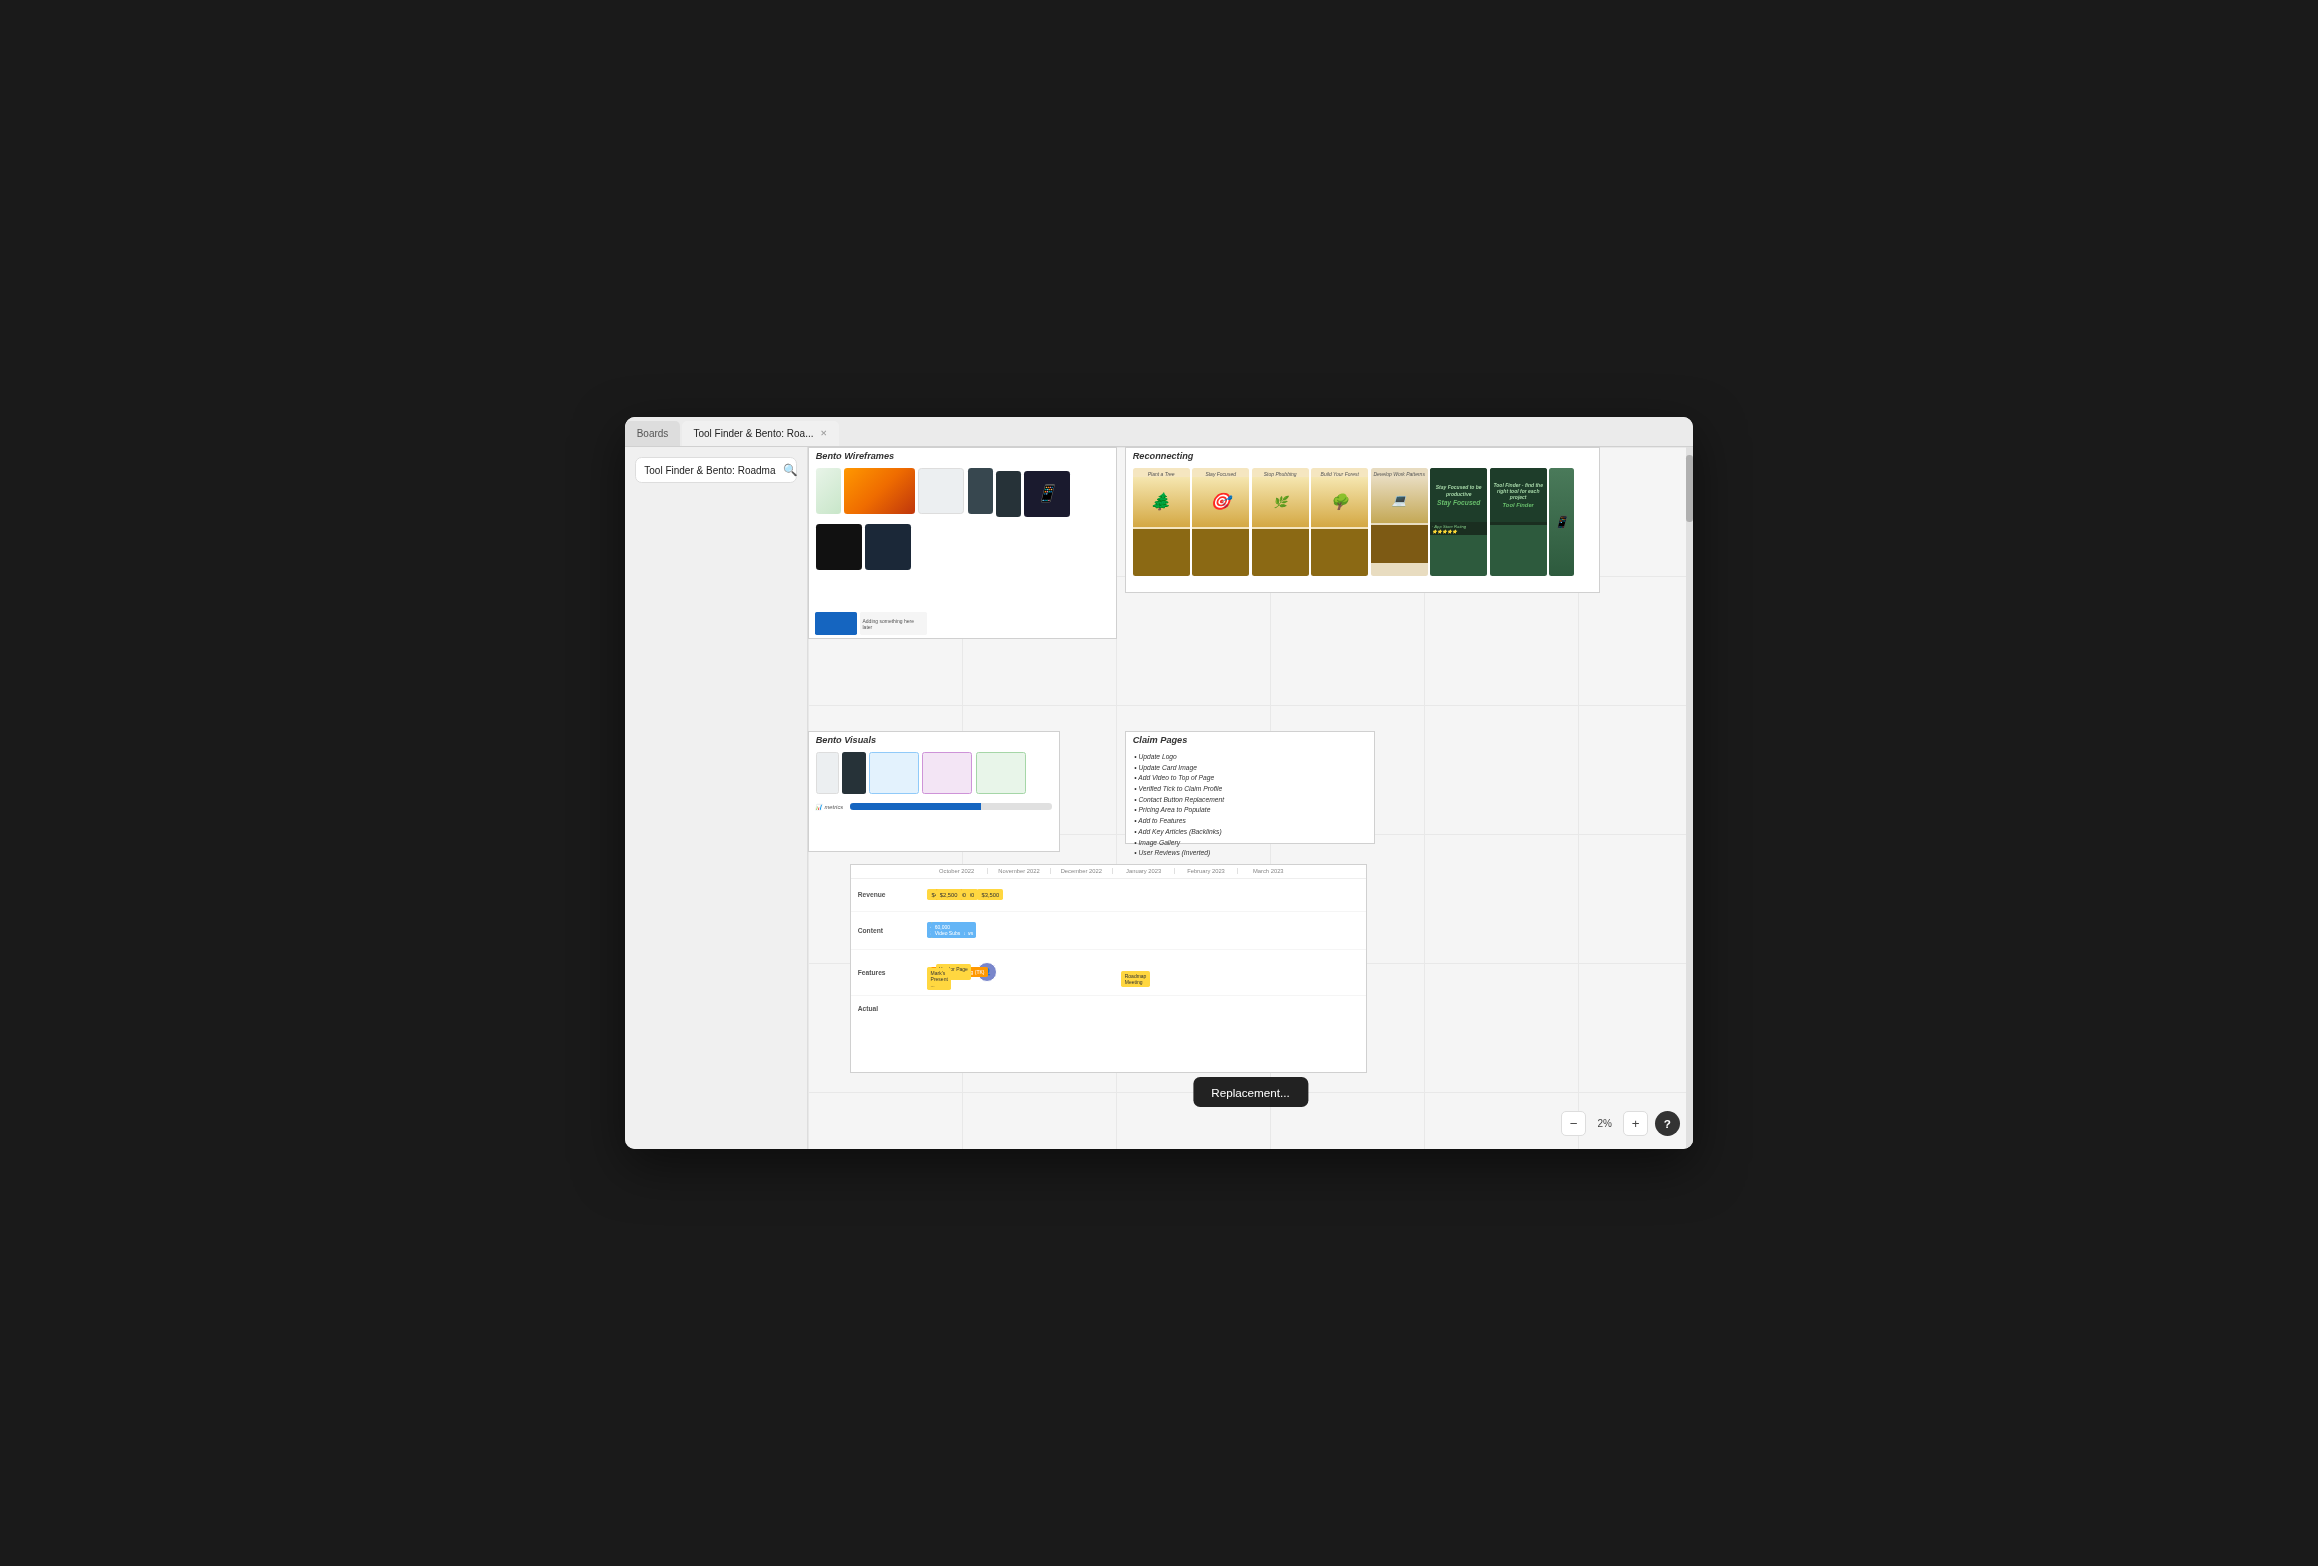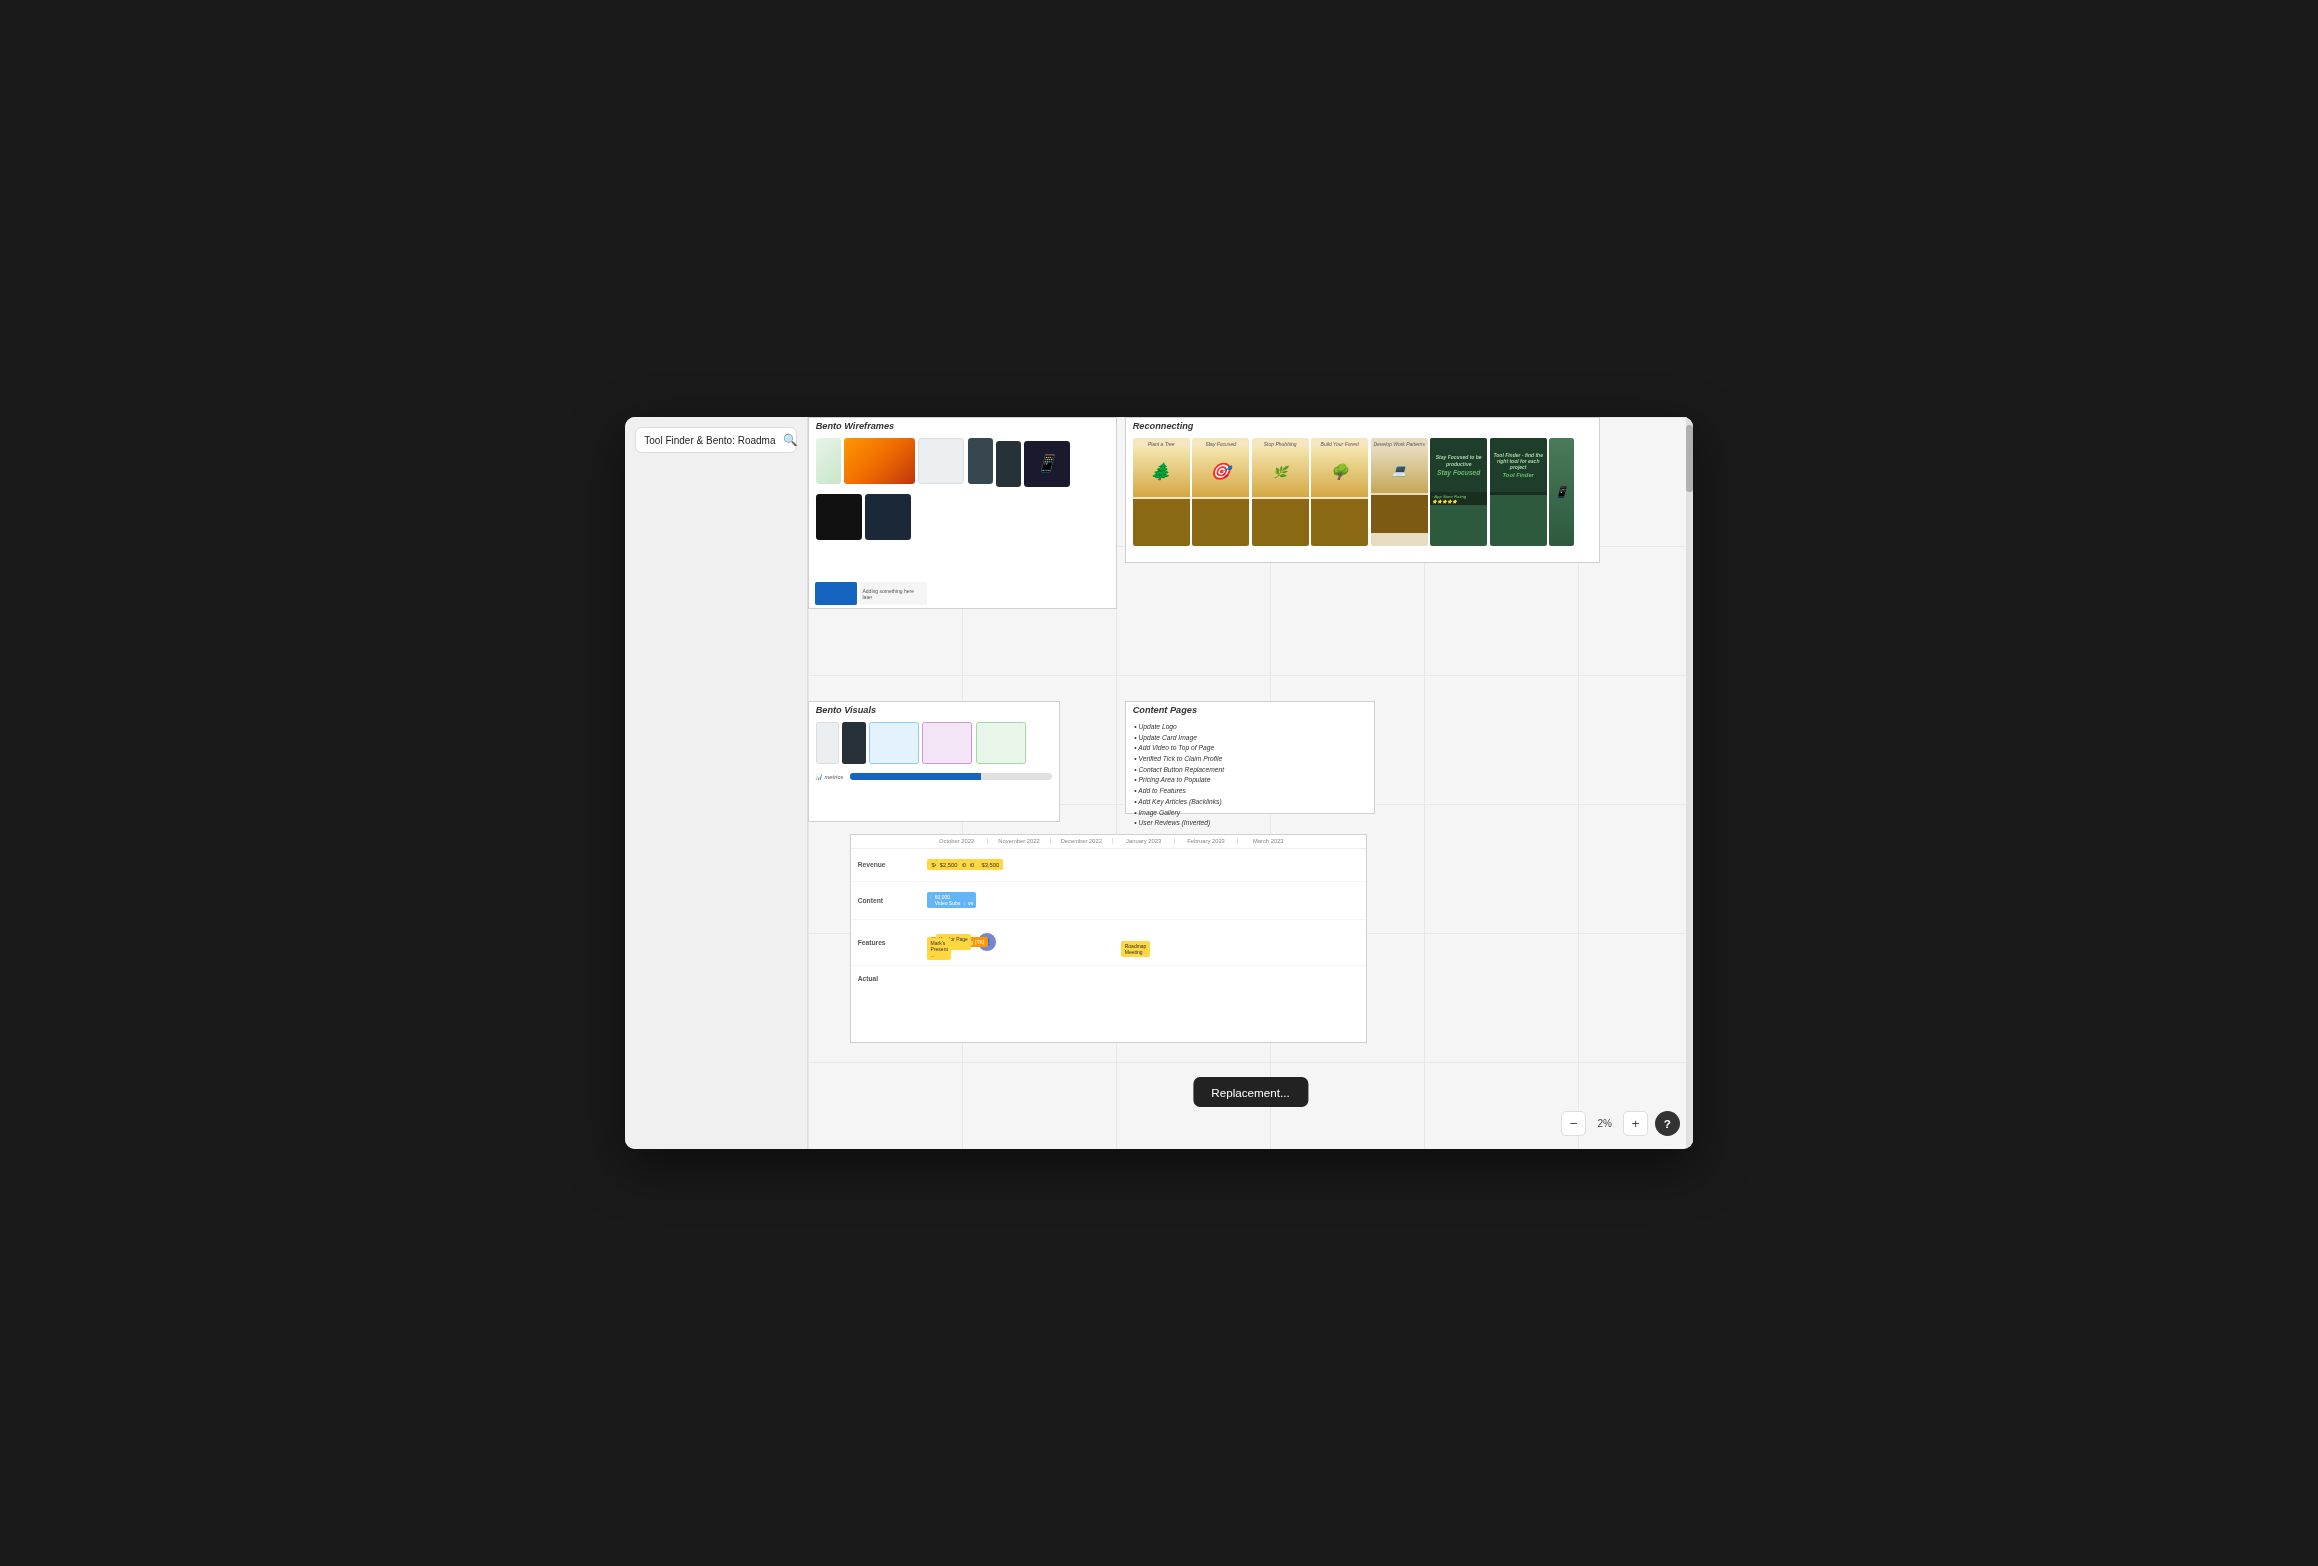--- a/index.html
+++ b/index.html
@@ -320,20 +320,29 @@
       font-size: 8.3px;
       color: white;
     }
   </style>
 </head>
 <body>
 
 <div class="window">
 
 
+  <div class="tabbar">
+    <div class="tab">
+      <span>Boards</span>
+    </div>
+    <div class="tab active">
+      <span>Tool Finder &amp; Bento: Roa...</span>
+      <span class="tab-close">✕</span>
+    </div>
+  </div>
 
   <div class="main-area">
 
     <div class="sidebar">
       <div class="search-bar">
         <input type="text" value="Tool Finder &amp; Bento: Roadmaps" style="font-size: 10px; font-weight: 500; color: rgb(34, 34, 34);">
         <span class="search-icon">🔍</span>
       </div>
     </div>
 
@@ -422,21 +431,21 @@
           <div style="width:100%; height:12.5px; display:flex; align-items:center; gap:6.7px; margin-top:3.3px;">
             <div style="font-size:5.8px; color:#555;">📊 metrics</div>
             <div style="height:6.7px; flex:1; background:#e0e0e0; border-radius:3.3px; overflow:hidden;">
               <div style="height:100%; width:65%; background:#1565c0;"></div>
             </div>
           </div>
         </div>
       </div>
 
       <div class="board-section vendor-section">
-        <div class="section-label">Content Pages</div>
+        <div class="section-label">Claim Pages</div>
         <div class="vendor-list">
           <div>• Update Logo</div>
           <div>• Update Card Image</div>
           <div>• Add Video to Top of Page</div>
           <div>• Verified Tick to Claim Profile</div>
           <div>• Contact Button Replacement</div>
           <div>• Pricing Area to Populate</div>
           <div>• Add to Features</div>
           <div>• Add Key Articles (Backlinks)</div>
           <div>• Image Gallery</div>

